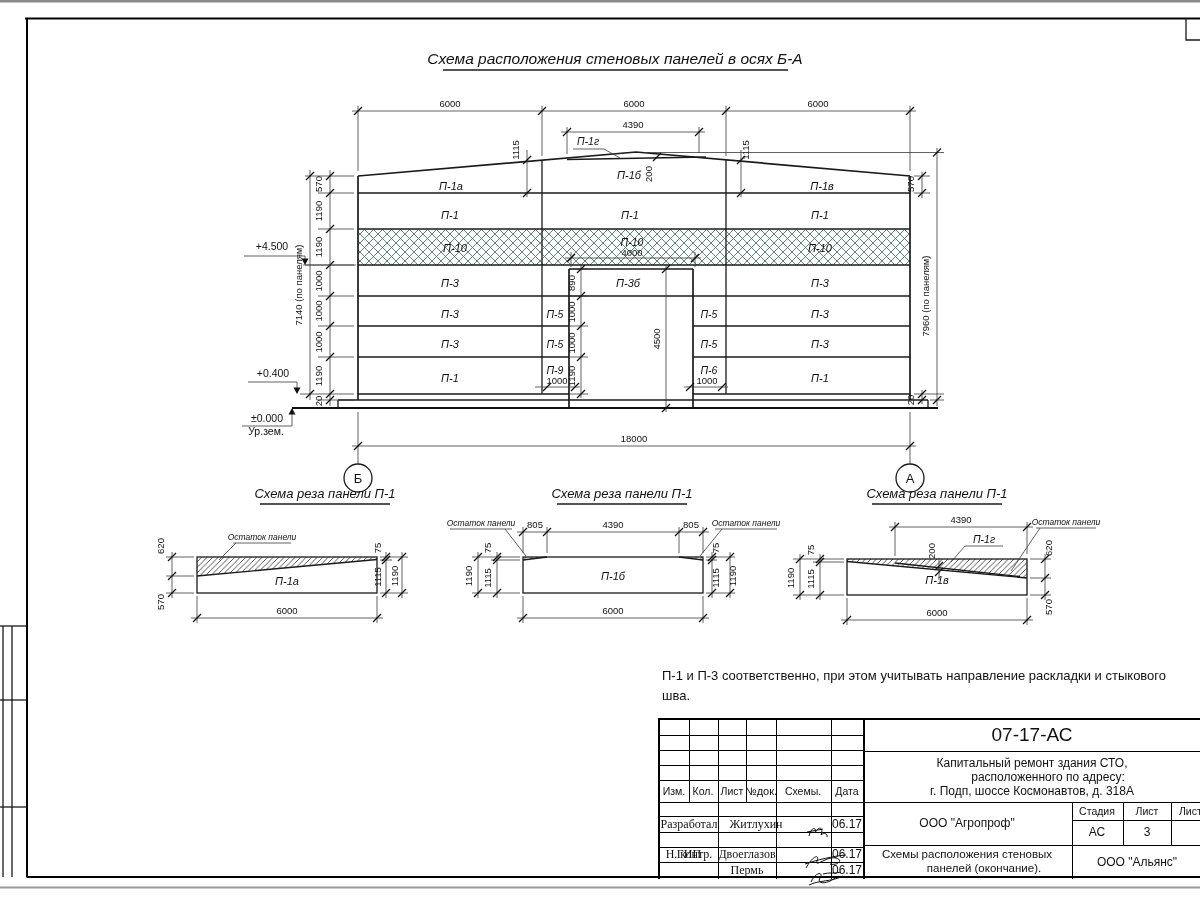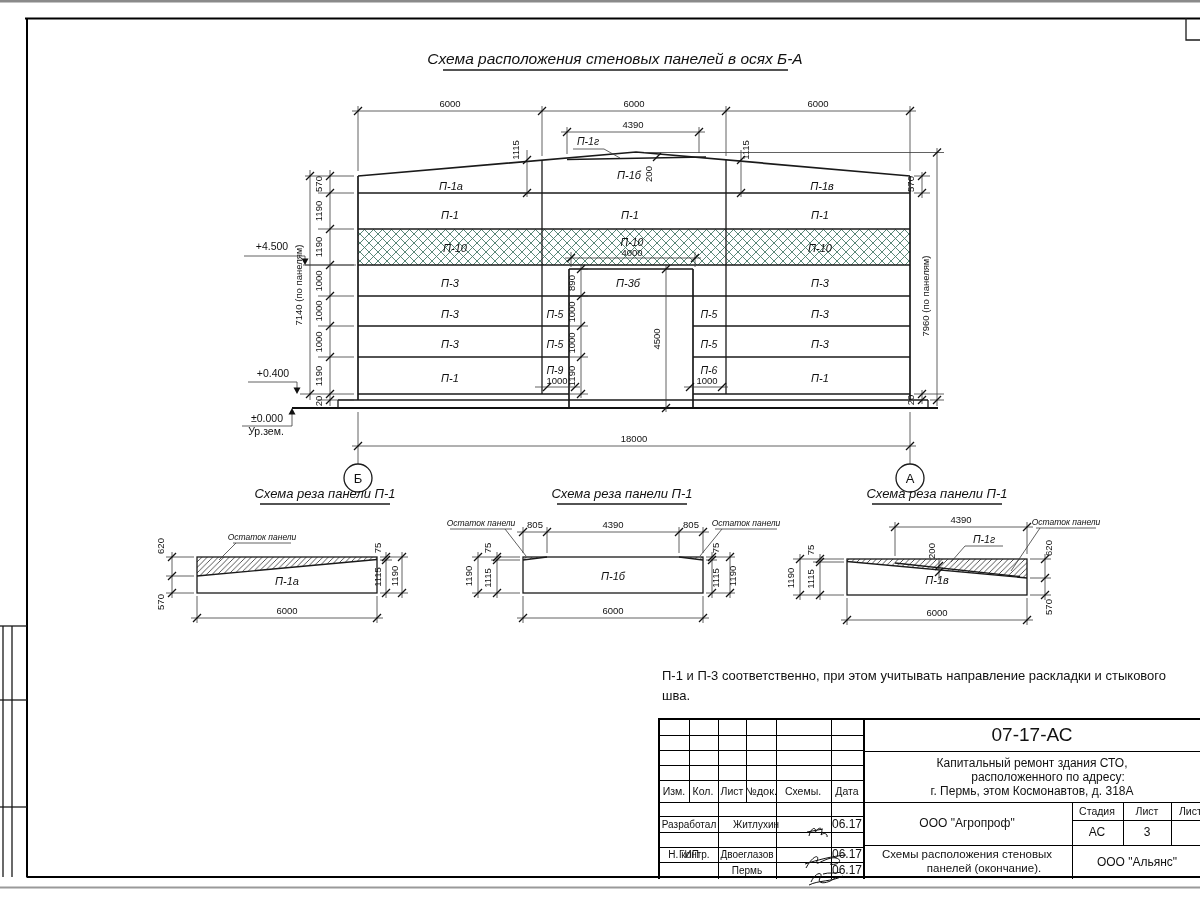--- a/index.html
+++ b/index.html
@@ -23,21 +23,21 @@
   
   .note{position:absolute;left:662px;top:666px;width:505px;font-size:13px;line-height:20px;color:#111;}
   
   .tb{position:absolute;left:658px;top:718px;width:542px;height:159px;
       border-left:2px solid #000;border-top:2px solid #000;}
   .tb .v{position:absolute;width:1px;background:#000;}
   .tb .v2{position:absolute;width:2px;background:#000;}
   .tb .h{position:absolute;height:1px;background:#000;}
   .tb .t{position:absolute;transform:translate(-50%,-50%);white-space:nowrap;color:#111;}
   .f10{font-size:10.5px;} .f13{font-size:19px;} .f12{font-size:12px;}
-  .f11{font-size:11.5px;} .f8{font-size:10px;} .f7{font-size:11px;} .fd{font-size:12px;}
+  .f11{font-size:11.5px;} .f8{font-size:12px;font-family:Liberation Serif, serif;} .f7{font-size:11px;} .fd{font-size:12px;}
 </style>
 </head>
 <body>
 
 <div class="sheet">
 
 <svg width="1200" height="900" viewBox="0 0 1200 900">
   <defs>
     <path id="tk" d="M-4,4 L4,-4" class="tkk"></path>
     <pattern id="ph" patternUnits="userSpaceOnUse" width="9" height="9">
@@ -501,21 +501,21 @@
   </div>
   <div class="t" style="left:143px;top:150px">
     <svg width="46" height="18">
           <path d="M8,12 C13,1 21,2 17,8 C13,15 26,14 33,7 M6,15 C16,10 28,12 40,6 M20,4 C26,2 32,4 38,2" stroke="#111" stroke-width="1" fill="none"></path>
         </svg>
   </div>
 
   <div class="t f13" style="left:372px;top:15px">07-17-АС</div>
   <div class="t f12" style="left:372px;top:43px">Капитальный ремонт здания СТО,</div>
   <div class="t f12" style="left:388px;top:57px">расположенного по адресу:</div>
-  <div class="t f12" style="left:372px;top:71px">г. Пермь, этом Космонавтов, д. 318А</div>
+  <div class="t f12" style="left:372px;top:71px">г. Подп, шоссе Космонавтов, д. 318А</div>
   <div class="t f12" style="left:307px;top:103px">ООО "Агропроф"</div>
   <div class="t f10" style="left:437px;top:91px">Стадия</div>
   <div class="t f10" style="left:487px;top:91px">Лист</div>
   <div class="t f10" style="left:536px;top:91px">Листов</div>
   <div class="t f12" style="left:437px;top:112px">АС</div>
   <div class="t f12" style="left:487px;top:112px">3</div>
   <div class="t f11" style="left:307px;top:134px">Схемы расположения стеновых</div>
   <div class="t f11" style="left:324px;top:148px">панелей (окончание).</div>
   <div class="t f12" style="left:477px;top:142px">ООО "Альянс"</div>
 </div>

